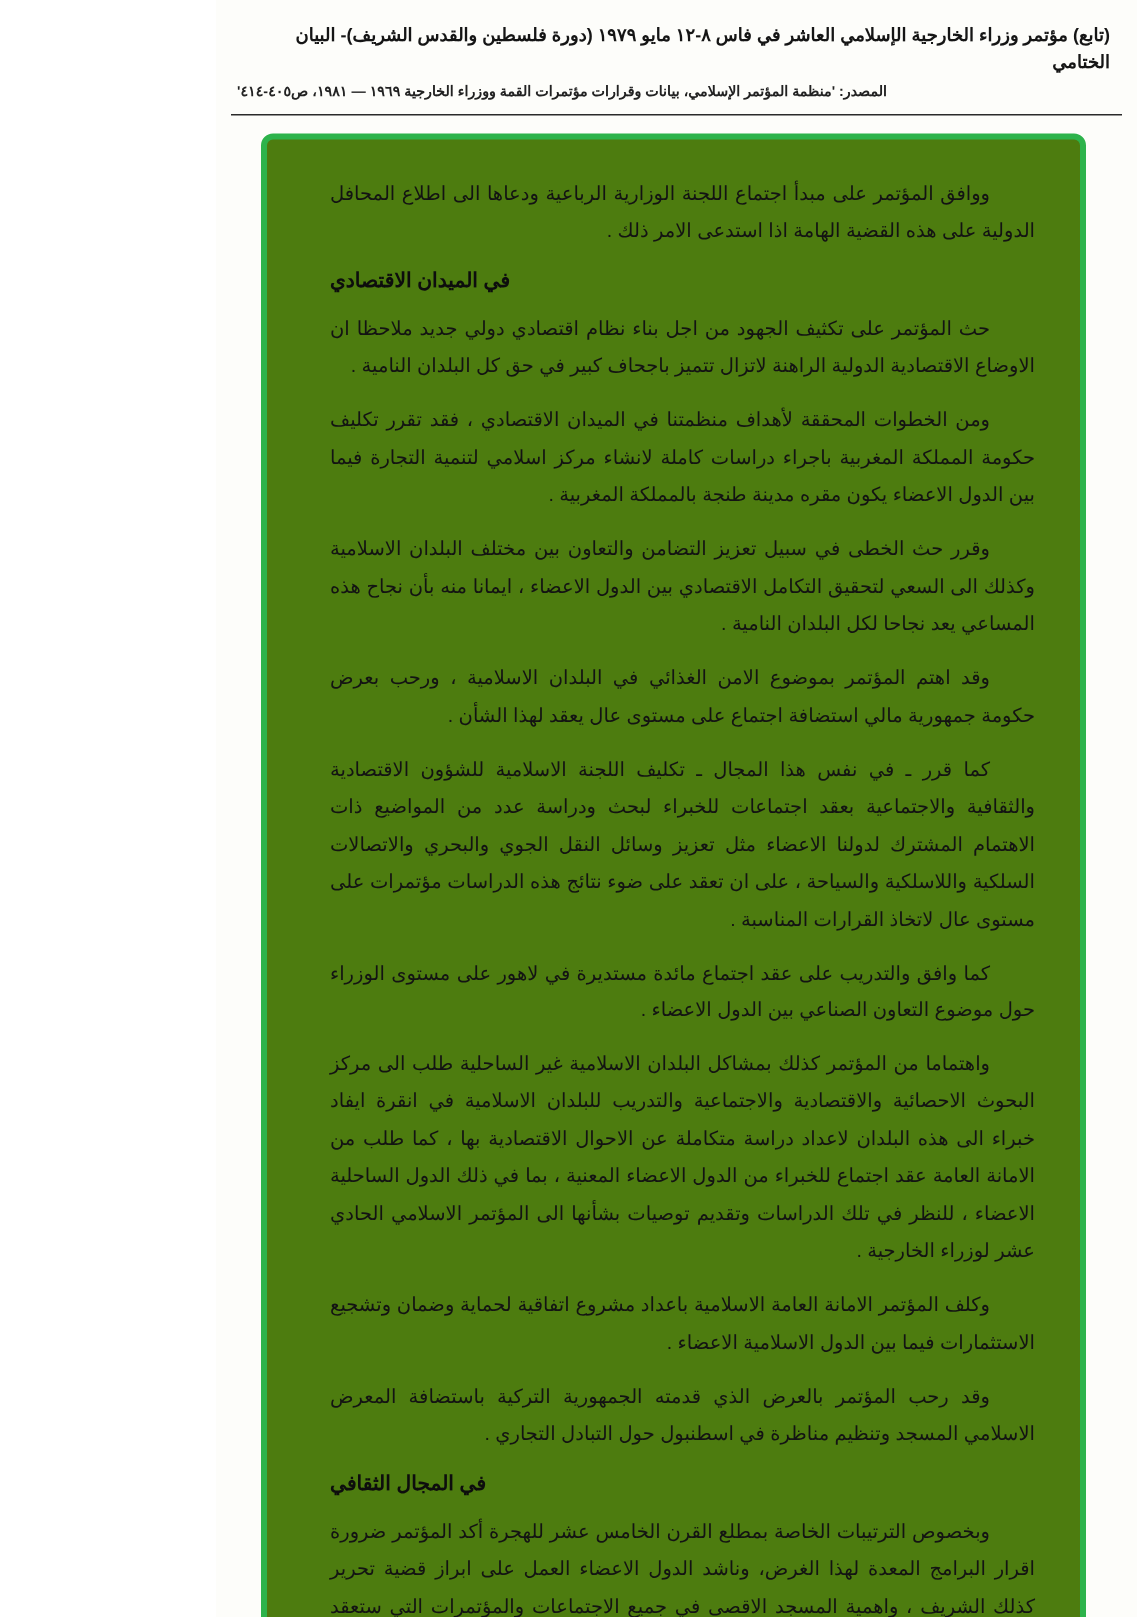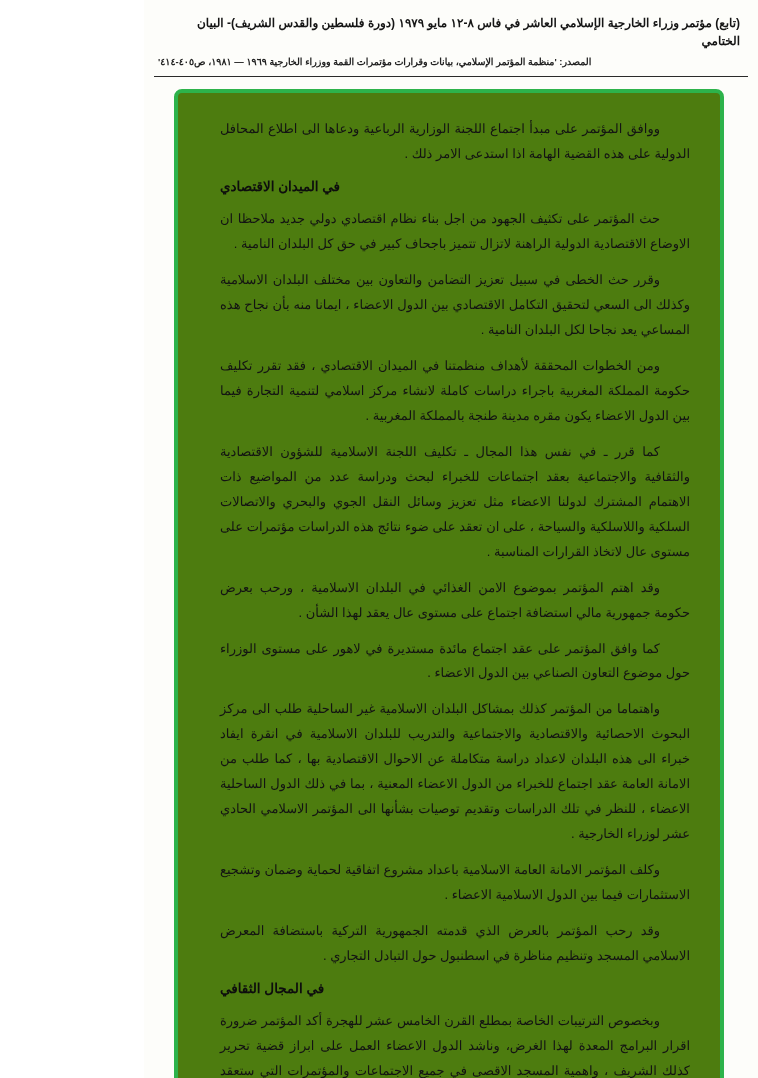--- a/index.html
+++ b/index.html
@@ -92,29 +92,29 @@
   <div class="header-divider"></div>
 
   <main class="frame" style="border-color: rgb(45, 179, 75);">
 
     <p class="para">ووافق المؤتمر على مبدأ اجتماع اللجنة الوزارية الرباعية ودعاها الى اطلاع المحافل الدولية على هذه القضية الهامة اذا استدعى الامر ذلك .</p>
 
     <h2 class="heading">في الميدان الاقتصادي</h2>
 
     <p class="para">حث المؤتمر على تكثيف الجهود من اجل بناء نظام اقتصادي دولي جديد ملاحظا ان الاوضاع الاقتصادية الدولية الراهنة لاتزال تتميز باجحاف كبير في حق كل البلدان النامية .</p>
 
+    <p class="para">ومن الخطوات المحققة لأهداف منظمتنا في الميدان الاقتصادي ، فقد تقرر تكليف حكومة المملكة المغربية باجراء دراسات كاملة لانشاء مركز اسلامي لتنمية التجارة فيما بين الدول الاعضاء يكون مقره مدينة طنجة بالمملكة المغربية .</p>
+
     <p class="para">وقرر حث الخطى في سبيل تعزيز التضامن والتعاون بين مختلف البلدان الاسلامية وكذلك الى السعي لتحقيق التكامل الاقتصادي بين الدول الاعضاء ، ايمانا منه بأن نجاح هذه المساعي يعد نجاحا لكل البلدان النامية .</p>
 
-    <p class="para">ومن الخطوات المحققة لأهداف منظمتنا في الميدان الاقتصادي ، فقد تقرر تكليف حكومة المملكة المغربية باجراء دراسات كاملة لانشاء مركز اسلامي لتنمية التجارة فيما بين الدول الاعضاء يكون مقره مدينة طنجة بالمملكة المغربية .</p>
+    <p class="para">وقد اهتم المؤتمر بموضوع الامن الغذائي في البلدان الاسلامية ، ورحب بعرض حكومة جمهورية مالي استضافة اجتماع على مستوى عال يعقد لهذا الشأن .</p>
 
     <p class="para">كما قرر ـ في نفس هذا المجال ـ تكليف اللجنة الاسلامية للشؤون الاقتصادية والثقافية والاجتماعية بعقد اجتماعات للخبراء لبحث ودراسة عدد من المواضيع ذات الاهتمام المشترك لدولنا الاعضاء مثل تعزيز وسائل النقل الجوي والبحري والاتصالات السلكية واللاسلكية والسياحة ، على ان تعقد على ضوء نتائج هذه الدراسات مؤتمرات على مستوى عال لاتخاذ القرارات المناسبة .</p>
 
-    <p class="para">وقد اهتم المؤتمر بموضوع الامن الغذائي في البلدان الاسلامية ، ورحب بعرض حكومة جمهورية مالي استضافة اجتماع على مستوى عال يعقد لهذا الشأن .</p>
-
-    <p class="para">كما وافق المؤتمر على عقد اجتماع مائدة مستديرة في لاهور على مستوى الوزراء حول موضوع التعاون الصناعي بين الدول الاعضاء .</p>
+    <p class="para">كما وافق والتدريب على عقد اجتماع مائدة مستديرة في لاهور على مستوى الوزراء حول موضوع التعاون الصناعي بين الدول الاعضاء .</p>
 
     <p class="para">واهتماما من المؤتمر كذلك بمشاكل البلدان الاسلامية غير الساحلية طلب الى مركز البحوث الاحصائية والاقتصادية والاجتماعية والتدريب للبلدان الاسلامية في انقرة ايفاد خبراء الى هذه البلدان لاعداد دراسة متكاملة عن الاحوال الاقتصادية بها ، كما طلب من الامانة العامة عقد اجتماع للخبراء من الدول الاعضاء المعنية ، بما في ذلك الدول الساحلية الاعضاء ، للنظر في تلك الدراسات وتقديم توصيات بشأنها الى المؤتمر الاسلامي الحادي عشر لوزراء الخارجية .</p>
 
     <p class="para">وكلف المؤتمر الامانة العامة الاسلامية باعداد مشروع اتفاقية لحماية وضمان وتشجيع الاستثمارات فيما بين الدول الاسلامية الاعضاء .</p>
 
     <p class="para">وقد رحب المؤتمر بالعرض الذي قدمته الجمهورية التركية باستضافة المعرض الاسلامي المسجد وتنظيم مناظرة في اسطنبول حول التبادل التجاري .</p>
 
     <h2 class="heading">في المجال الثقافي</h2>
 
     <p class="para">وبخصوص الترتيبات الخاصة بمطلع القرن الخامس عشر للهجرة أكد المؤتمر ضرورة اقرار البرامج المعدة لهذا الغرض، وناشد الدول الاعضاء العمل على ابراز قضية تحرير كذلك الشريف ، واهمية المسجد الاقصى في جميع الاجتماعات والمؤتمرات التي ستعقد بمناسبة مطلع القرن .</p>

